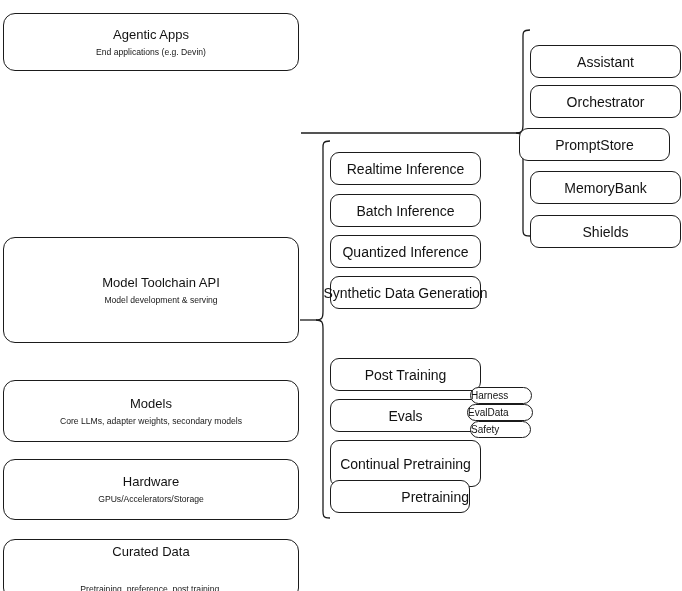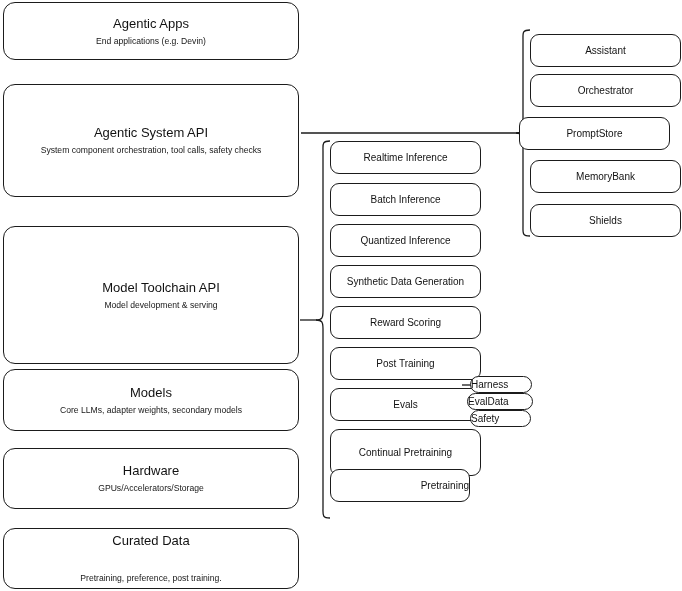--- a/index.html
+++ b/index.html
@@ -52,21 +52,21 @@
   
   .chip {
     position: absolute;
     box-sizing: border-box;
     border: 1.3px solid #1b1b1b;
     border-radius: 9px;
     background: #ffffff;
     display: flex;
     align-items: center;
     justify-content: center;
-    font-size: 10px;
+    font-size: 14px;
     color: #121212;
     white-space: nowrap;
   }
 
   
   .badge {
     position: absolute;
     box-sizing: border-box;
     border: 1.3px solid #1b1b1b;
     border-radius: 999px;
@@ -88,21 +88,21 @@
     width: 682px;
     height: 591px;
     pointer-events: none;
     z-index: 1;
   }
   #wires path, #wires line {
     fill: none;
     stroke: #1b1b1b;
     stroke-width: 1.3;
   }
-  .box, .chip, .badge { z-index: 3; }
+  .box, .chip, .badge { z-index: 3; margin-top: 11px; }
 </style>
 </head>
 <body>
 
 <div id="canvas">
 
   <svg id="wires" viewBox="0 0 682 591" xmlns="http://www.w3.org/2000/svg">
 
     <line x1="301" y1="133" x2="521" y2="133"></line>
 
@@ -127,26 +127,22 @@
     <line x1="462" y1="385" x2="478" y2="385"></line>
     <line x1="462" y1="402" x2="470" y2="402"></line>
     <line x1="462" y1="418" x2="476" y2="418"></line>
   </svg>
 
   <div class="box layer" style="left:3px; top:2px; width:296px; height:58px;">
     <div class="title">Agentic Apps</div>
     <div class="subtitle">End applications (e.g. Devin)</div>
   </div>
 
-  <div class="box layer" style="left:3px; top:84px; width:296px; height:113px;">
-    <div class="title">Agentic System API</div>
-    <div class="subtitle">System component orchestration, tool calls, safety checks</div>
-  </div>
-
-  <div class="box layer" style="left:3px; top:226px; width:296px; height:138px;padding-left:20px;">
+
+  <div class="box layer" style="left:3px; top:226px; width:296px; height:106px;padding-left:20px;">
     <div class="title">Model Toolchain API</div>
     <div class="subtitle">Model development &amp; serving</div>
   </div>
 
   <div class="box layer" style="left:3px; top:369px; width:296px; height:62px;">
     <div class="title">Models</div>
     <div class="subtitle">Core LLMs, adapter weights, secondary models</div>
   </div>
 
   <div class="box layer" style="left:3px; top:448px; width:296px; height:61px;">
@@ -164,23 +160,20 @@
   </div>
   <div class="chip" style="left:330px; top:141px; width:151px; height:33px;">
     <span>Realtime Inference</span>
   </div>
   <div class="chip" style="left:330px; top:224px; width:151px; height:33px;">
     <span>Quantized Inference</span>
   </div>
   <div class="chip" style="left:330px; top:265px; width:151px; height:33px;">
     <span>Synthetic Data Generation</span>
   </div>
-  <div class="chip" style="left:330px; top:306px; width:151px; height:33px;">
-    <span>Reward Scoring</span>
-  </div>
   <div class="chip" style="left:330px; top:347px; width:151px; height:33px;">
     <span>Post Training</span>
   </div>
   <div class="chip" style="left:330px; top:388px; width:151px; height:33px;">
     <span>Evals</span>
   </div>
   <div class="chip" style="left:330px; top:429px; width:151px; height:47px;align-items:center;">
     <span>Continual Pretraining</span>
   </div>
   <div class="chip" style="left:330px; top:469px; width:140px; height:33px;justify-content:flex-end;">

